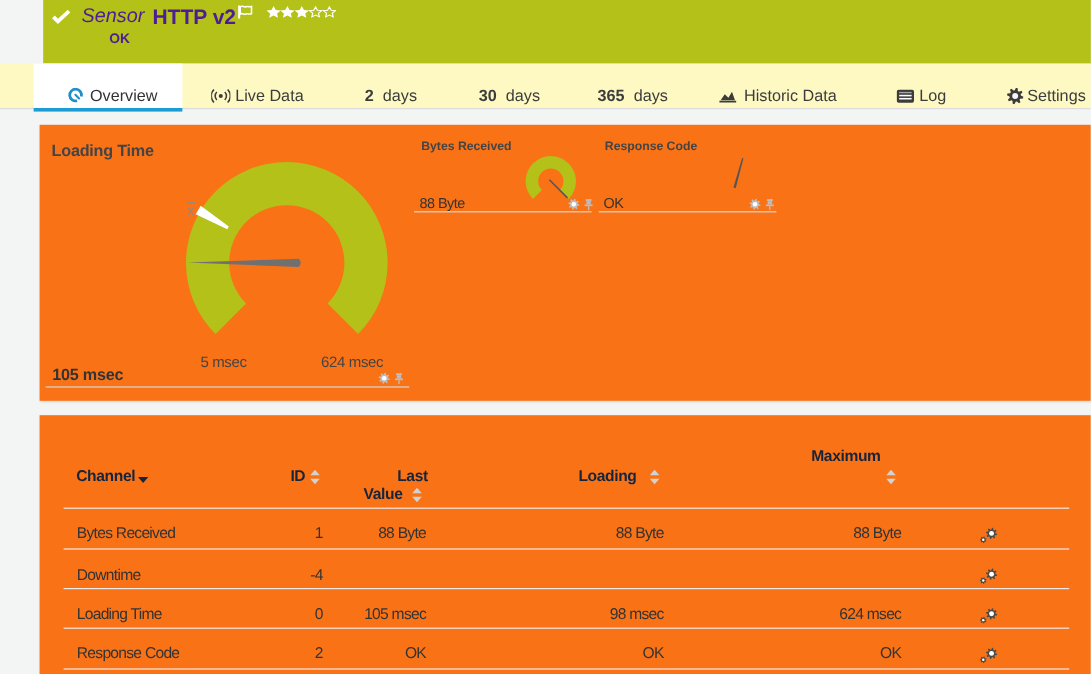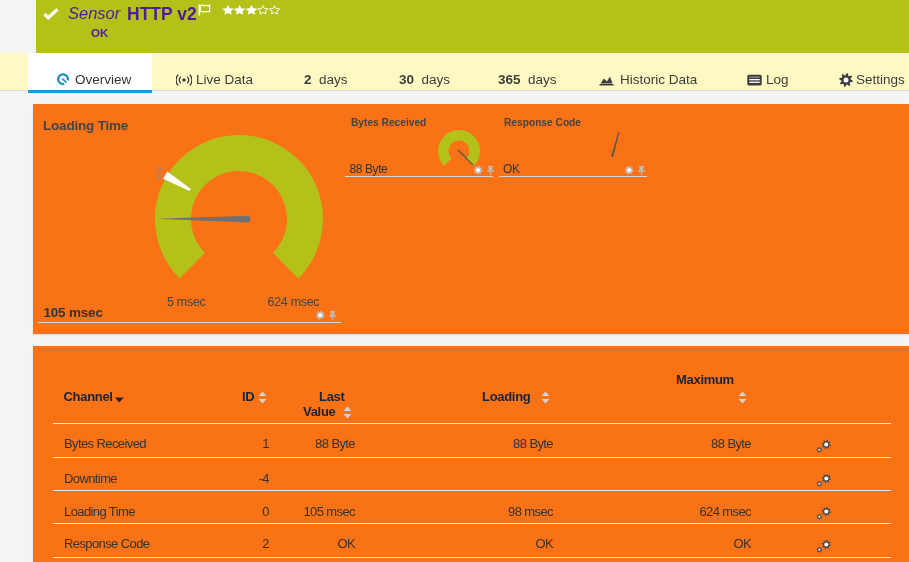--- a/index.html
+++ b/index.html
@@ -167,21 +167,21 @@
 <div id="p2" class="panel">
   <div class="th" style="left:30.5px;top:43px">Channel</div>
   <svg class="abs" style="left:82px;top:51px" width="9" height="6" viewBox="0 0 9 6">
       <polygon points="0,0.5 8.6,0.5 4.3,5.4" fill="#16243c"></polygon>
     </svg>
   <div class="th" style="left:209px;top:43px">ID</div>
   <svg class="abs" style="left:225px;top:45px" width="9" height="13" viewBox="0 0 9 13">
       <polygon points="4.5,0.5 8.5,5 0.5,5" fill="#d2d2d2"></polygon>
       <polygon points="4.5,12.5 8.5,8 0.5,8" fill="#d2d2d2"></polygon>
     </svg>
-  <div class="th" style="left:286px;top:43px">Last</div>
+  <div class="th" style="left:298px;top:43px">Last</div>
   <div class="th" style="left:270px;top:58px">Value</div>
   <svg class="abs" style="left:310px;top:60px" width="9" height="13" viewBox="0 0 9 13">
       <polygon points="4.5,0.5 8.5,5 0.5,5" fill="#d2d2d2"></polygon>
       <polygon points="4.5,12.5 8.5,8 0.5,8" fill="#d2d2d2"></polygon>
     </svg>
   <div class="th" style="left:449px;top:43px">Loading</div>
   <svg class="abs" style="left:508px;top:45px" width="9" height="13" viewBox="0 0 9 13">
       <polygon points="4.5,0.5 8.5,5 0.5,5" fill="#d2d2d2"></polygon>
       <polygon points="4.5,12.5 8.5,8 0.5,8" fill="#d2d2d2"></polygon>
     </svg>

